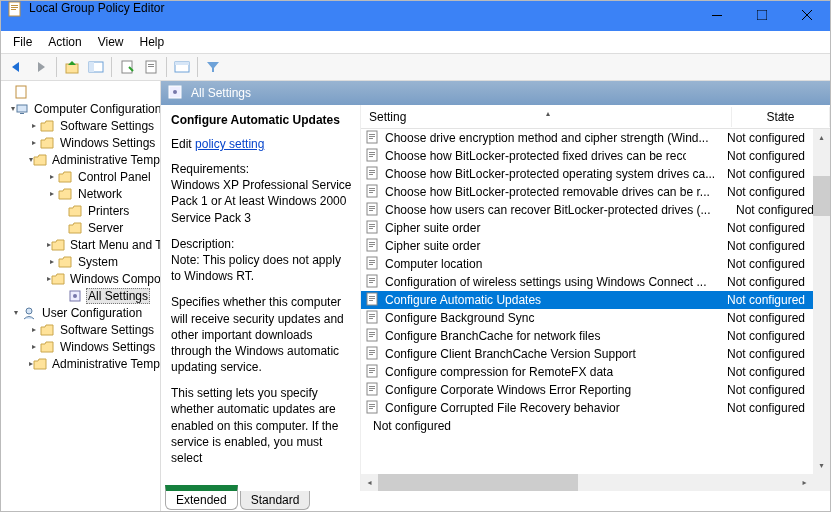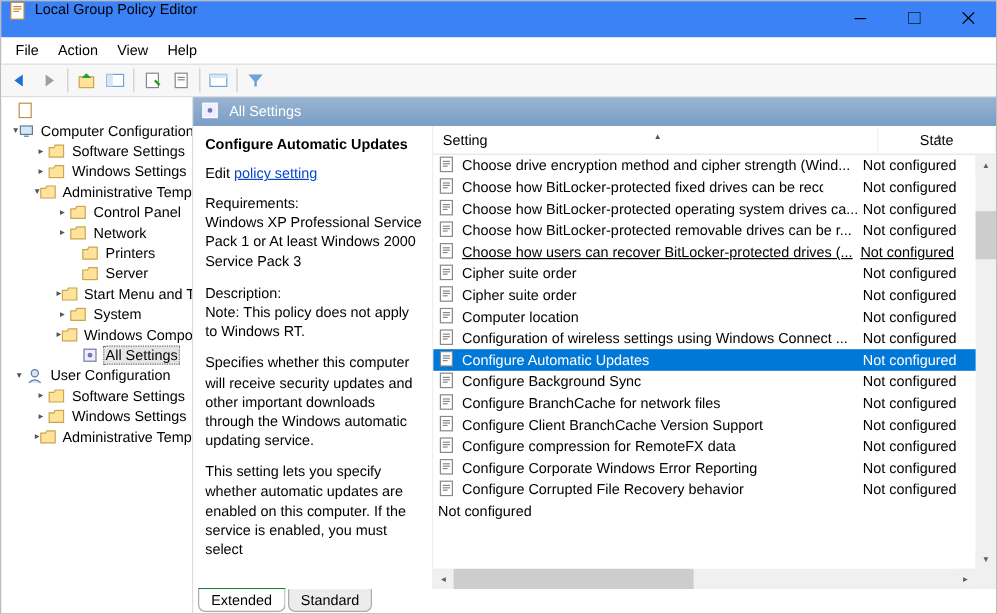--- a/index.html
+++ b/index.html
@@ -34,36 +34,36 @@
 .list-pane { flex: 1; display: flex; flex-direction: column; min-width: 0; }
 .list-headers { height: 24px; display: flex; align-items: center; border-bottom: 1px solid #e3e3e3; background: #fff; }
 .list-headers .col { padding: 3px 8px; border-right: 1px solid #eee; position: relative; }
 .list-headers .col.setting { flex: 1; }
 .list-headers .col.state { width: 98px; text-align: center; }
 .list-headers .sort-caret { position: absolute; top: 2px; left: 50%; font-size: 8px; color: #555; }
 .list-rows { flex: 1; overflow: hidden; position: relative; }
 .list-rows::-webkit-scrollbar { width: 0; }
 .row { height: 18px; display: flex; align-items: center; white-space: nowrap; }
 .row .cell-setting { flex: 1; display: flex; align-items: center; padding-left: 4px; overflow: hidden; }
-.row .cell-state { width: 98px; padding-left: 4px; overflow: hidden; }
+.row .cell-state { width: 98px; padding-left: 4px; overflow: hidden; text-align: center; }
 .row .ricon { width: 16px; height: 16px; margin-right: 4px; display: inline-flex; flex-shrink: 0; }
 .row.selected { background: #0078d7; color: #fff; }
 .row.selected .cell-state { color: #fff; }
 .scroll-track { position: absolute; display: flex; background: #f0f0f0; }
 .scroll-track.vertical { right: 0; top: 0; bottom: 17px; width: 17px; flex-direction: column; }
 .scroll-track.horizontal { left: 0; right: 17px; bottom: 0; height: 17px; }
 .scroll-corner { position: absolute; right: 0; bottom: 0; width: 17px; height: 17px; background: #f0f0f0; }
 .scroll-btn { width: 17px; height: 17px; display: flex; align-items: center; justify-content: center; background: #f0f0f0; color: #606060; font-size: 8px; }
 .scroll-thumb { background: #cdcdcd; }
 .scroll-track.vertical .scroll-thumb { width: 100%; flex: 0 0 auto; }
 .scroll-track.horizontal .scroll-thumb { height: 100%; flex: 0 0 auto; }
 .scroll-spacer { flex: 1; }
 .tabs-strip { height: 20px; display: flex; align-items: flex-end; padding-left: 4px; position: relative; top: -1px; }
 .tabs-strip .tab { padding: 2px 10px; border: 1px solid #aaa; border-top: none; border-radius: 0 0 6px 6px; margin-right: 2px; background: #fff; position: relative; }
-.tabs-strip .tab.active { background: #fff; z-index: 2; border-top: 1px solid #15803d; }
+.tabs-strip .tab.active { background: #fff; z-index: 2; border-top: 6px solid #15803d; }
 .tabs-strip .tab.inactive { background: #ececec; }
 .statusbar { height: 22px; border-top: 1px solid #ddd; display: flex; align-items: center; padding: 0 6px; background: #f3f3f3; }
 .statusbar .cell { padding: 0 8px; border-right: 1px solid #ddd; height: 16px; display: flex; align-items: center; }
 svg { display: block; }
 </style>
 </head>
 <body>
 
 <div class="window">
 
@@ -398,21 +398,21 @@
                       <rect x="2" y="1" width="10" height="12" fill="#fff" stroke="#888"></rect>
                       <rect x="4" y="4" width="6" height="1" fill="#888"></rect>
                       <rect x="4" y="6" width="6" height="1" fill="#888"></rect>
                       <rect x="4" y="8" width="4" height="1" fill="#888"></rect>
                     </svg>
                   </span>
                   <span>Choose how BitLocker-protected removable drives can be r...</span>
                 </div>
                 <div class="cell-state">Not configured</div>
               </div>
-              <div class="row" style="padding-right: 19px; text-decoration: underline;">
+              <div class="row" style="padding-right: 8px;">
                 <div class="cell-setting">
                   <span class="ricon">
                     <svg width="14" height="14">
                       <rect x="2" y="1" width="10" height="12" fill="#fff" stroke="#888"></rect>
                       <rect x="4" y="4" width="6" height="1" fill="#888"></rect>
                       <rect x="4" y="6" width="6" height="1" fill="#888"></rect>
                       <rect x="4" y="8" width="4" height="1" fill="#888"></rect>
                     </svg>
                   </span>
                   <span>Choose how users can recover BitLocker-protected drives (...</span>

